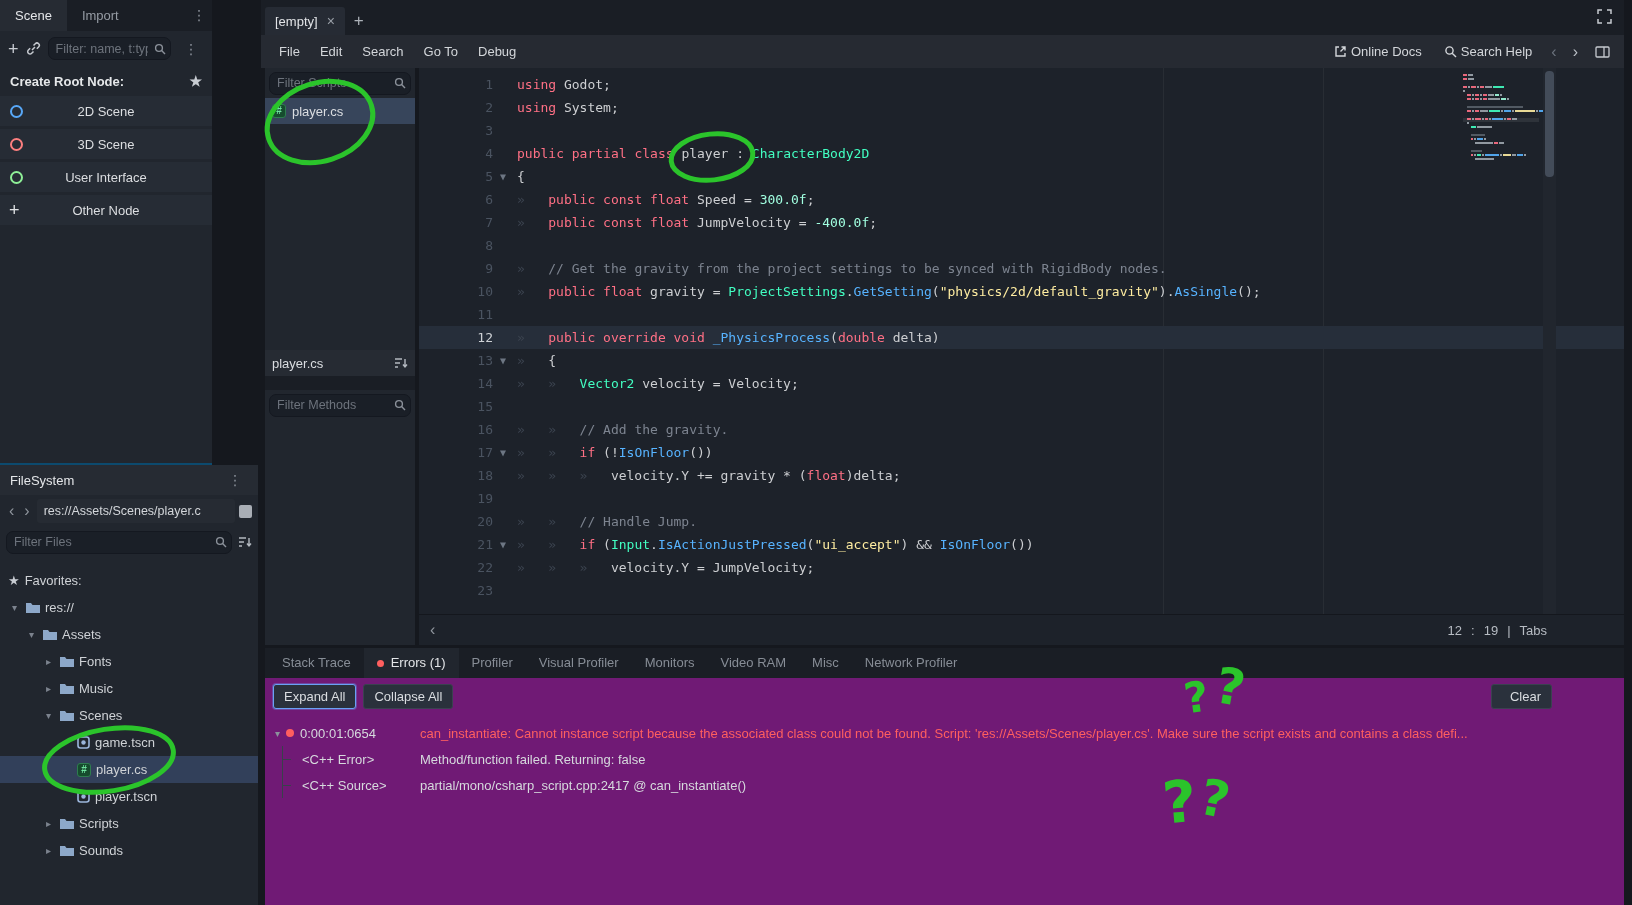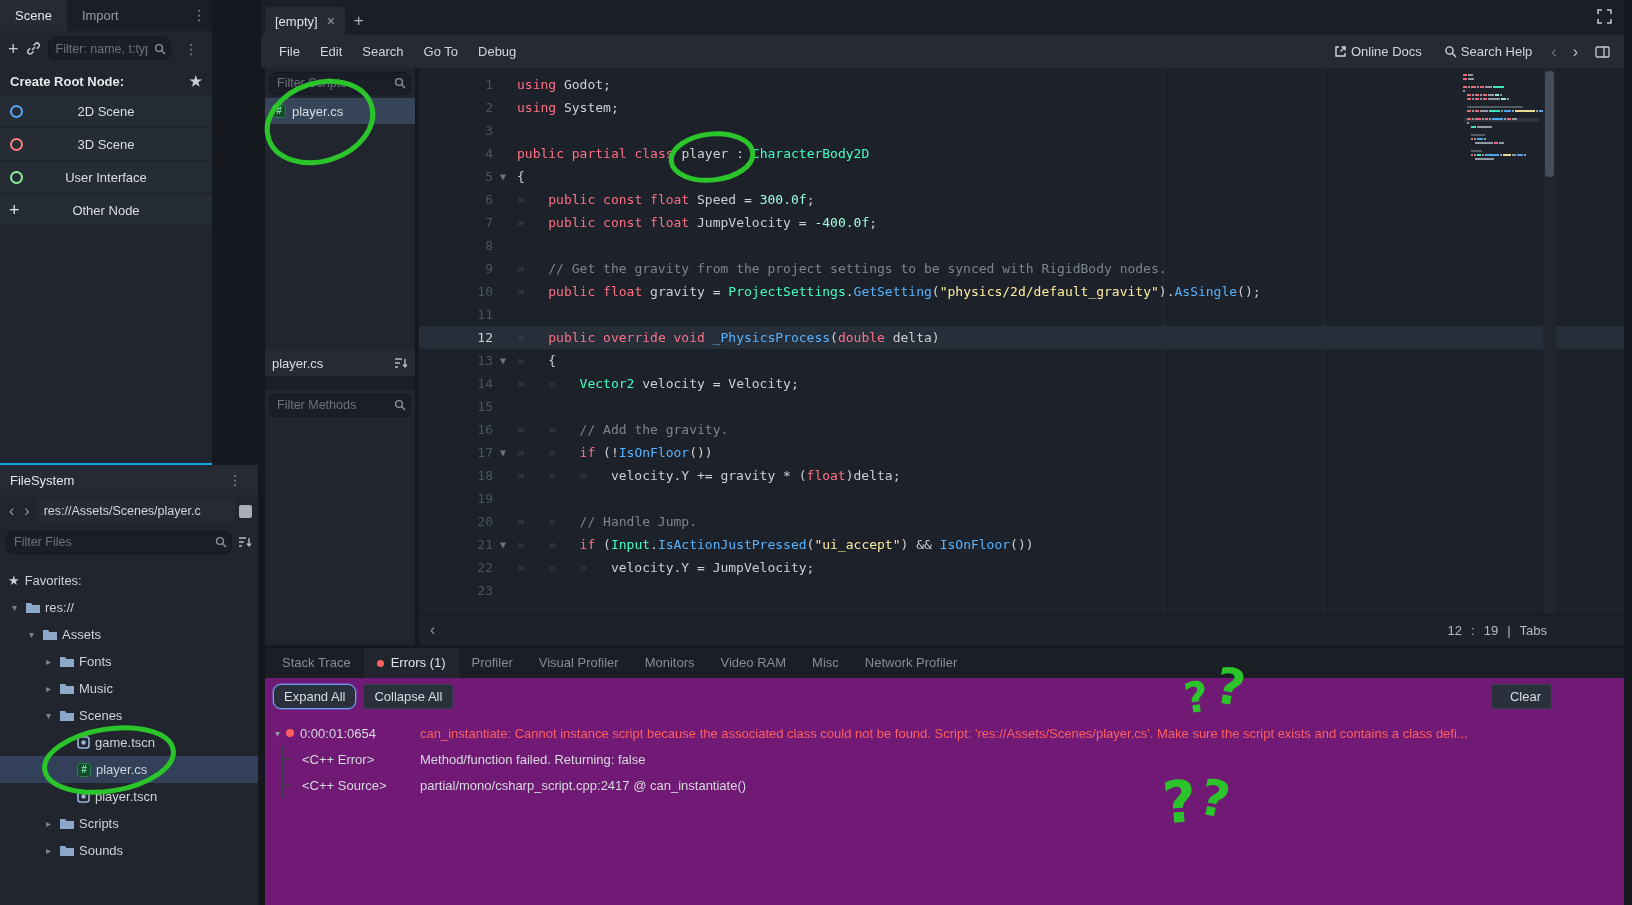--- a/index.html
+++ b/index.html
@@ -1,21 +1,21 @@
 <!DOCTYPE html>
 <html><head>
 <meta charset="utf-8">
 <style>
 *{margin:0;padding:0;box-sizing:border-box;}
 html,body{width:1632px;height:905px;overflow:hidden;background:#15181e;
   font-family:"Liberation Sans",sans-serif;font-size:13px;color:#cdcfd2;}
 #root{position:relative;width:1632px;height:905px;background:#15181e;}
 
 
-#left{position:absolute;left:0;top:0;width:212px;height:905px;background:#0ea5e9;}
+#left{position:absolute;left:0;top:0;width:212px;height:905px;background:#0c4a6e;}
 #scene-tabbar{display:flex;height:31px;background:#1a1e25;align-items:stretch;}
 .tabs-flex{display:flex;}
 .dock-tab{padding:0 15px;line-height:31px;color:#969ca4;}
 .dock-tab.active{background:#262b33;color:#e4e6e9;}
 .dots{color:#8b919a;font-size:14px;padding:0 6px;line-height:31px;}
 #scene-toolbar{height:35px;background:#21262e;display:flex;align-items:center;gap:7px;padding:0 8px;}
 .tb-plus{font-size:18px;color:#c9cdd3;line-height:1;}
 .filter-wrap{position:relative;flex:1;display:flex;align-items:center;}
 .filter-wrap input{width:100%;height:23px;background:#1a1f27;border:1px solid #141820;border-radius:7px;
   color:#cdd0d4;font-size:12.5px;padding:0 22px 0 7px;outline:none;font-family:"Liberation Sans",sans-serif;}
@@ -102,21 +102,21 @@
 
 
 #bottom{position:absolute;left:4px;right:0;top:648px;height:257px;background:#701a75;}
 #dbg-tabs{height:30px;background:#1a1e25;display:flex;align-items:stretch;padding-left:4px;}
 .dbg-tab{padding:0 13px;line-height:30px;color:#878d96;display:flex;align-items:center;gap:7px;}
 .dbg-tab.active{background:#21262e;color:#e3e5e8;}
 .dot{width:7px;height:7px;border-radius:50%;background:#ff5f5f;display:inline-block;}
 #dbg-toolbar{height:36px;display:flex;align-items:center;gap:7px;padding:0 8px;}
 .btn{background:#2a313c;border:1px solid #3a4250;border-radius:3px;color:#dadde1;padding:4px 10px;
   font-size:13px;font-family:"Liberation Sans",sans-serif;}
-.btn.focused{border-color:#6aa1f5;box-shadow:0 0 0 1px rgba(106,161,245,.35);border-radius:8px;}
+.btn.focused{border-color:#6aa1f5;box-shadow:0 0 0 1px rgba(106,161,245,.35);}
 #clear-btn{margin-left:auto;margin-right:64px;padding-left:18px;}
 #dbg-rows{padding-top:6px;}
 .dbg-row{height:26px;display:flex;align-items:center;}
 .dbg-c1{width:155px;flex:none;display:flex;align-items:center;gap:6px;padding-left:10px;height:100%;}
 .dbg-arrow{color:#8b929c;font-size:10px;}
 .dbg-dot{width:8px;height:8px;background:#ff5f5f;border-radius:50%;flex:none;}
 .dbg-time{color:#d6d9dd;}
 .dbg-guide{position:relative;width:10px;height:100%;border-left:1px solid #39404b;margin-left:7px;flex:none;}
 .dbg-guide::after{content:'';position:absolute;left:0;top:50%;width:8px;height:1px;background:#39404b;}
 .dbg-label{color:#d6d9dd;margin-left:4px;}

